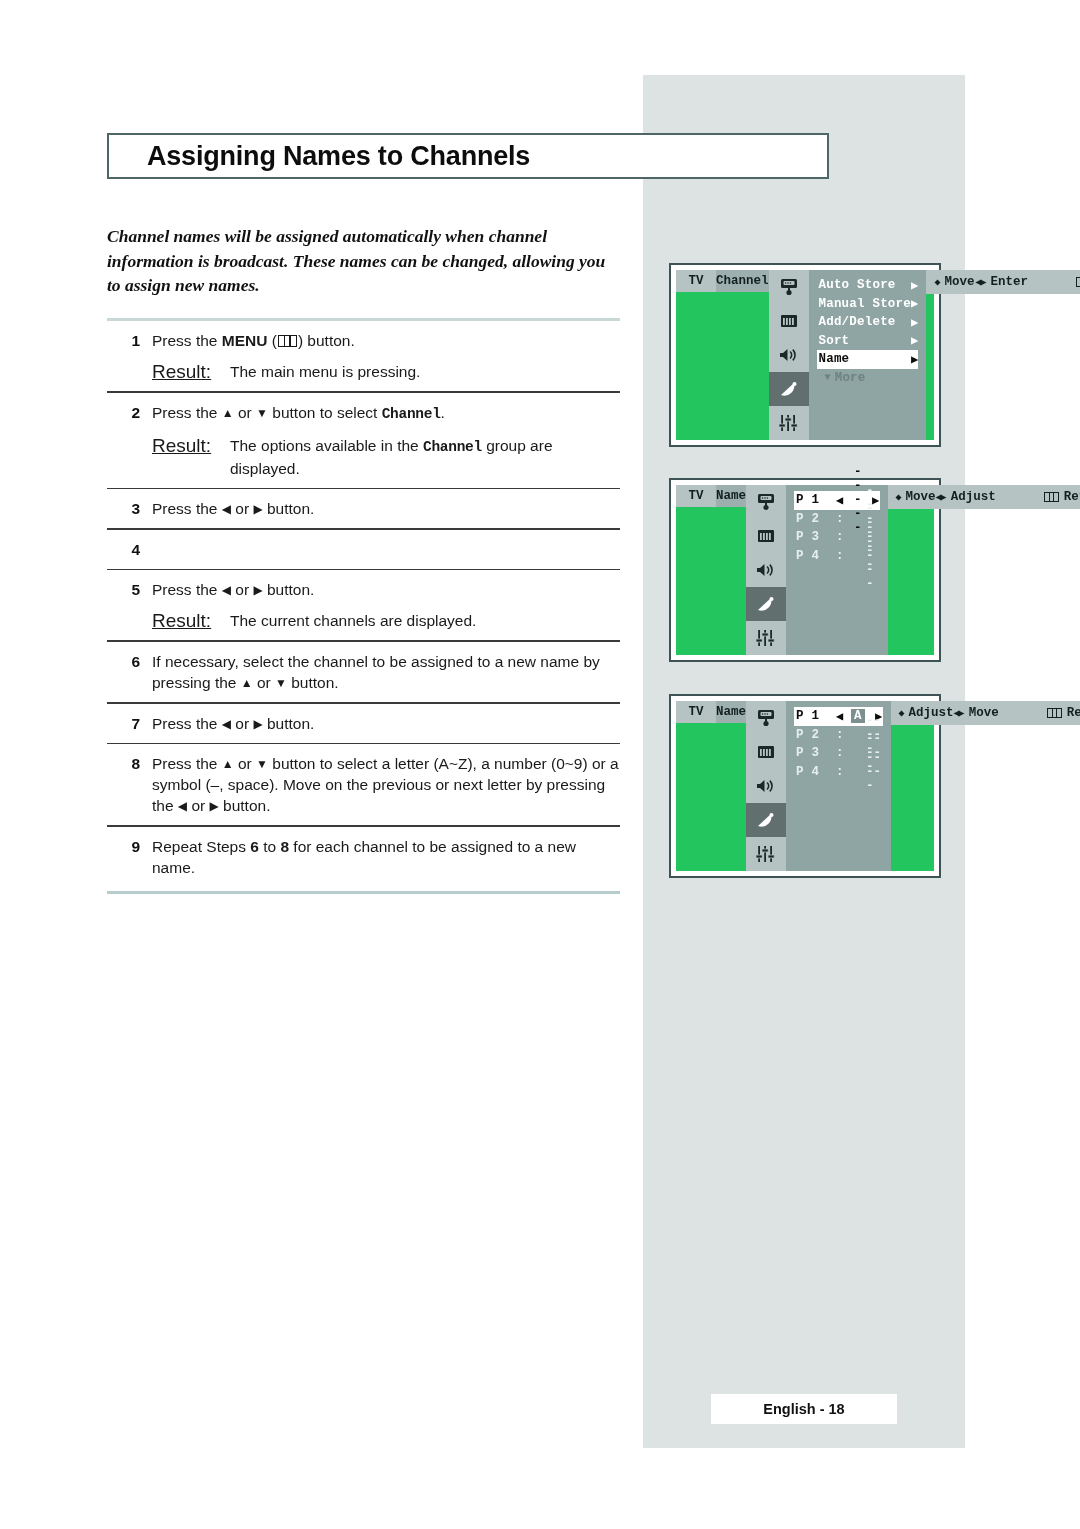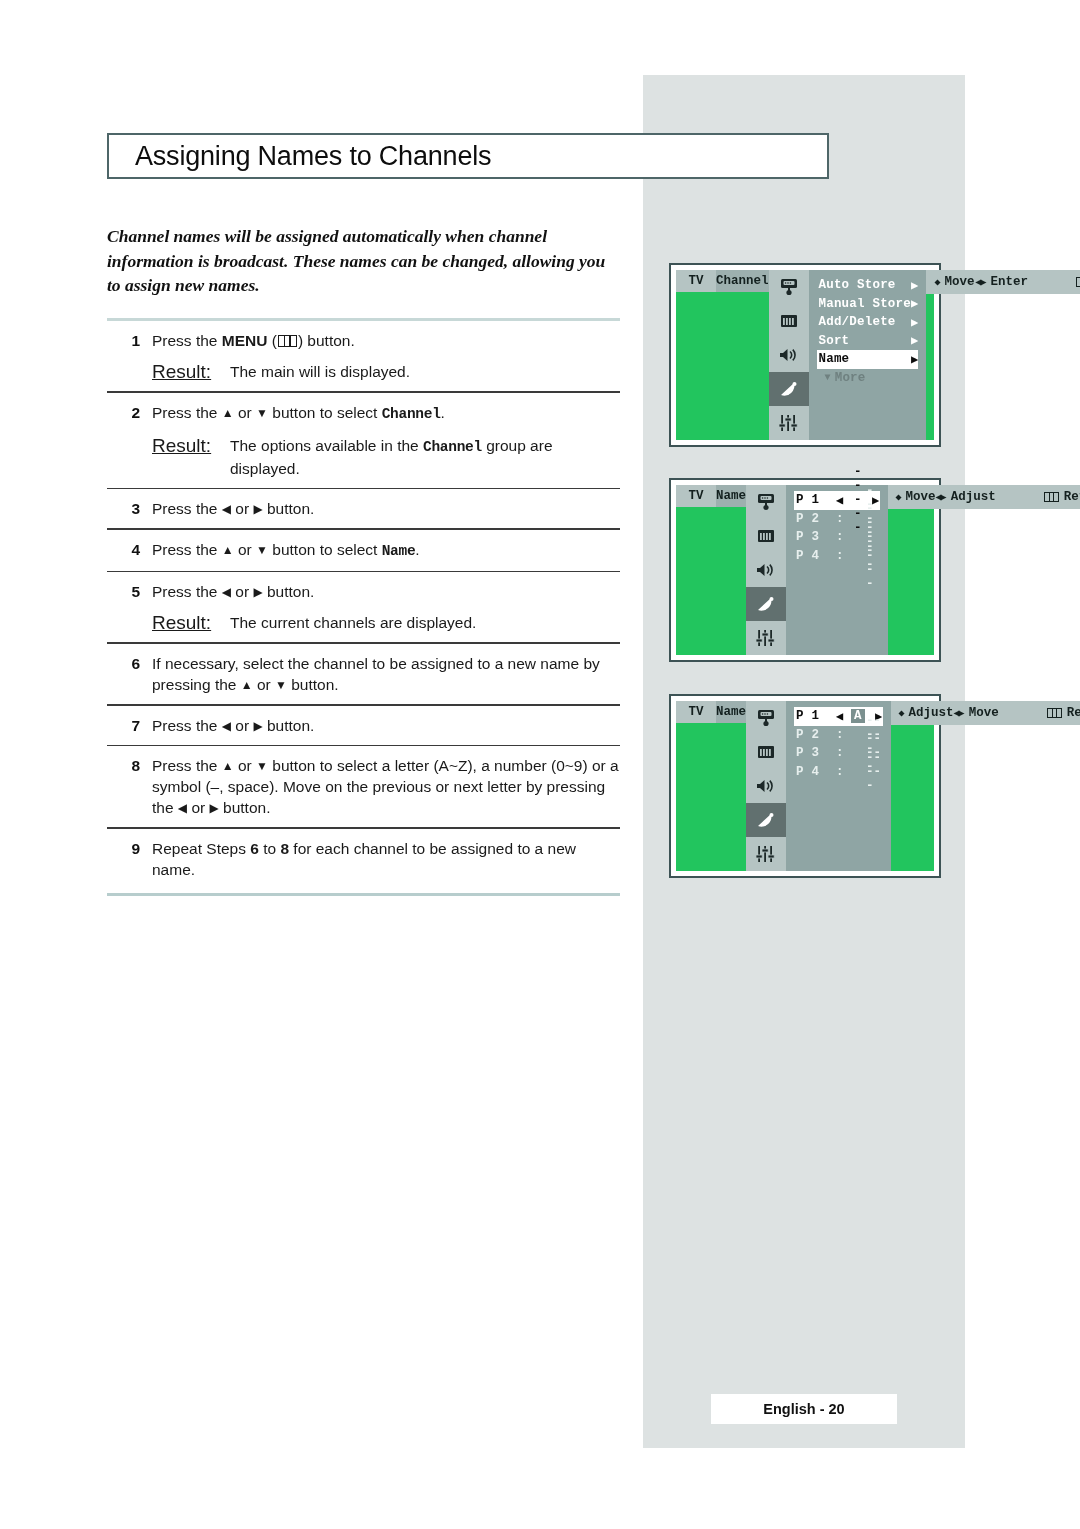--- a/index.html
+++ b/index.html
@@ -34,25 +34,26 @@
     width: 722px;
     height: 46px;
     background: #ffffff;
     border: 2px solid #4e6668;
     box-sizing: border-box;
     display: flex;
     align-items: center;
   }
   #title-text {
     font-size: 27px;
-    font-weight: normal;
+    font-weight: bold;
     color: #0d0d0d;
     letter-spacing: -0.2px;
     padding-left: 26px;
     white-space: nowrap;
+    margin-left: 12px;
   }
 
   
   #intro {
     position: absolute;
     left: 107px;
     top: 224px;
     width: 500px;
     font-style: italic;
     font-weight: bold;
@@ -334,21 +335,21 @@
 <div id="steps">
 
   <div class="rule-top"></div>
 
   <div class="step">
     <div class="step-num">1</div>
     <div class="step-body">
       <span class="line"><span>Press the </span><span class="bold">MENU</span><span> (</span><span class="menu-glyph"></span><span>) button.</span></span>
       <span class="result-row">
         <span class="result-label">Result:</span>
-        <span class="result-text">The main will is displayed.</span>
+        <span class="result-text">The main menu is pressing.</span>
       </span>
     </div>
   </div>
   <div class="rule-thin"></div>
 
   <div class="step">
     <div class="step-num">2</div>
     <div class="step-body">
       <span class="line"><span>Press the </span><span class="arrow">▲</span><span> or </span><span class="arrow">▼</span><span> button to select </span><span class="mono">Channel</span><span>.</span></span>
       <span class="result-row">
@@ -362,23 +363,20 @@
   <div class="step">
     <div class="step-num">3</div>
     <div class="step-body">
       <span class="line"><span>Press the </span><span class="arrow">◀</span><span> or </span><span class="arrow">▶</span><span> button.</span></span>
     </div>
   </div>
   <div class="rule-thin"></div>
 
   <div class="step">
     <div class="step-num">4</div>
-    <div class="step-body">
-      <span class="line"><span>Press the </span><span class="arrow">▲</span><span> or </span><span class="arrow">▼</span><span> button to select </span><span class="mono">Name</span><span>.</span></span>
-    </div>
   </div>
   <div class="rule-thin"></div>
 
   <div class="step">
     <div class="step-num">5</div>
     <div class="step-body">
       <span class="line"><span>Press the </span><span class="arrow">◀</span><span> or </span><span class="arrow">▶</span><span> button.</span></span>
       <span class="result-row">
         <span class="result-label">Result:</span>
         <span class="result-text">The current channels are displayed.</span>
@@ -715,13 +713,13 @@
           <span>Move</span>
         </span>
       <span class="foot-item foot-3">
           <span class="glyph-menu"></span>
           <span>Return</span>
         </span>
     </div>
   </div>
 </div>
 
-<div id="page-tag">English - 20</div>
+<div id="page-tag">English - 18</div>
 
 </body></html>

